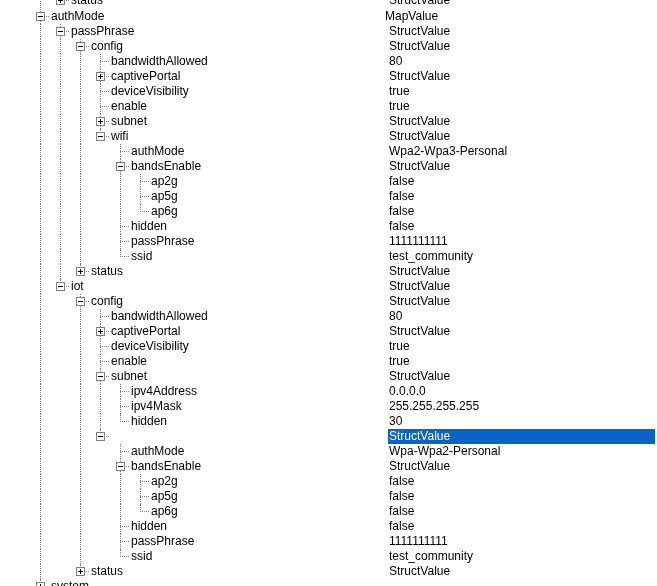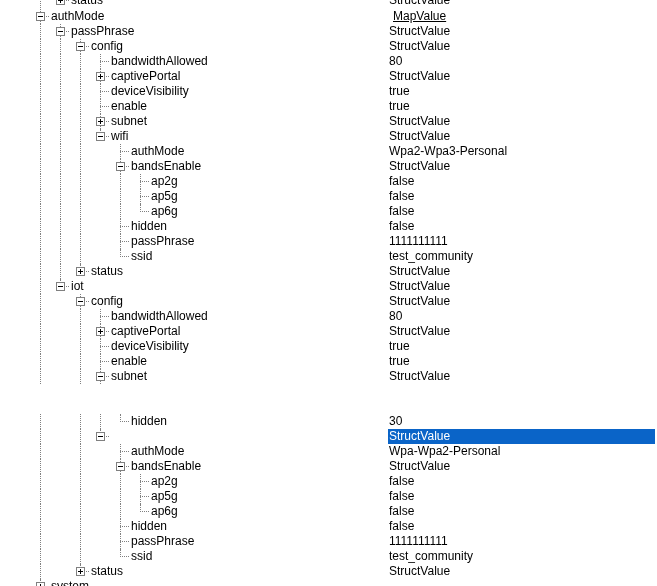--- a/index.html
+++ b/index.html
@@ -124,21 +124,21 @@
       </div>
       <div class="value-cell" style="left: 388px;">StructValue</div>
     </div>
     <div class="row" style="position: absolute; left: 0px; top: 9px; width: 657px;">
       <div class="label-cell">
         <div class="vline" style="left: 40px;"></div>
         <div class="hline" style="left: 40px; width: 9px;"></div>
         <div class="toggle minus" style="left: 36px;"></div>
         <span class="label-text" style="left: 51px;">authMode</span>
       </div>
-      <div class="value-cell" style="left: 392px; text-decoration: underline;">MapValue</div>
+      <div class="value-cell" style="left: 384px;">MapValue</div>
     </div>
     <div class="row" style="position: absolute; left: 0px; top: 24px; width: 657px;">
       <div class="label-cell">
         <div class="vline" style="left: 40px;"></div>
         <div class="vline" style="left: 60px;"></div>
         <div class="hline" style="left: 60px; width: 9px;"></div>
         <div class="toggle minus" style="left: 56px;"></div>
         <span class="label-text" style="left: 71px;">passPhrase</span>
       </div>
       <div class="value-cell" style="left: 388px;">StructValue</div>
@@ -391,20 +391,42 @@
       <div class="label-cell">
         <div class="vline" style="left: 40px;"></div>
         <div class="vline" style="left: 80px;"></div>
         <div class="vline" style="left: 100px;"></div>
         <div class="hline" style="left: 100px; width: 9px;"></div>
         <div class="toggle minus" style="left: 96px;"></div>
         <span class="label-text" style="left: 111px;">subnet</span>
       </div>
       <div class="value-cell" style="left: 388px;">StructValue</div>
     </div>
+    <div class="row" style="position: absolute; left: 0px; top: 384px; width: 657px;">
+      <div class="label-cell">
+        <div class="vline" style="left: 40px;"></div>
+        <div class="vline" style="left: 80px;"></div>
+        <div class="vline" style="left: 100px;"></div>
+        <div class="vline" style="left: 120px;"></div>
+        <div class="hline" style="left: 120px; width: 9px;"></div>
+        <span class="label-text" style="left: 131px;">ipv4Address</span>
+      </div>
+      <div class="value-cell" style="left: 388px;">0.0.0.0</div>
+    </div>
+    <div class="row" style="position: absolute; left: 0px; top: 399px; width: 657px;">
+      <div class="label-cell">
+        <div class="vline" style="left: 40px;"></div>
+        <div class="vline" style="left: 80px;"></div>
+        <div class="vline" style="left: 100px;"></div>
+        <div class="vline" style="left: 120px;"></div>
+        <div class="hline" style="left: 120px; width: 9px;"></div>
+        <span class="label-text" style="left: 131px;">ipv4Mask</span>
+      </div>
+      <div class="value-cell" style="left: 388px;">255.255.255.255</div>
+    </div>
     <div class="row" style="position: absolute; left: 0px; top: 414px; width: 657px;">
       <div class="label-cell">
         <div class="vline" style="left: 40px;"></div>
         <div class="vline" style="left: 80px;"></div>
         <div class="vline" style="left: 100px;"></div>
         <div class="vhalf" style="left: 120px;"></div>
         <div class="hline" style="left: 120px; width: 9px;"></div>
         <span class="label-text" style="left: 131px;">hidden</span>
       </div>
       <div class="value-cell" style="left: 388px;">30</div>

